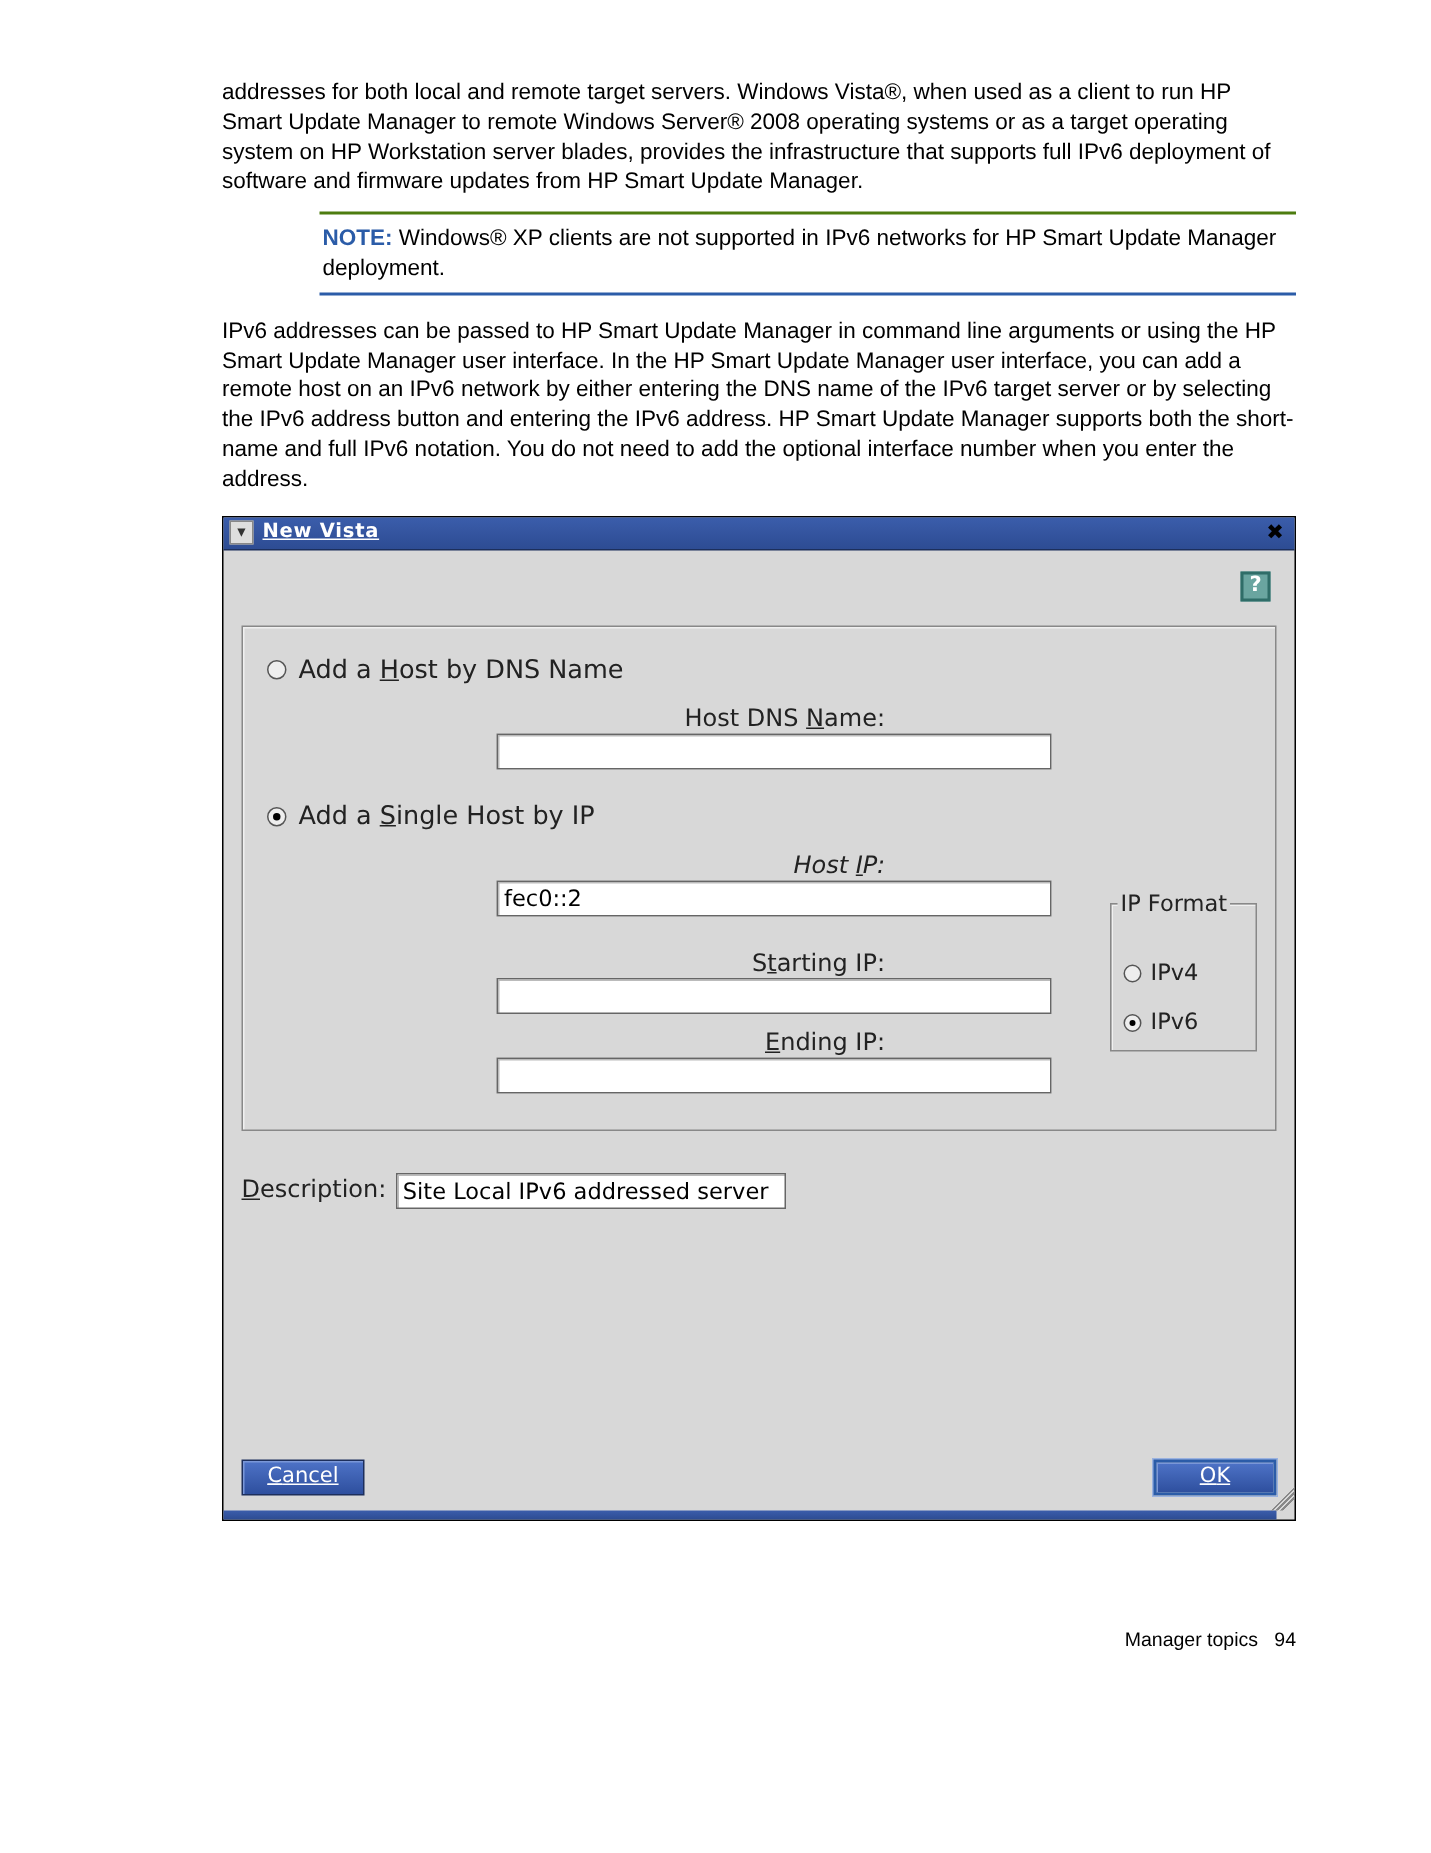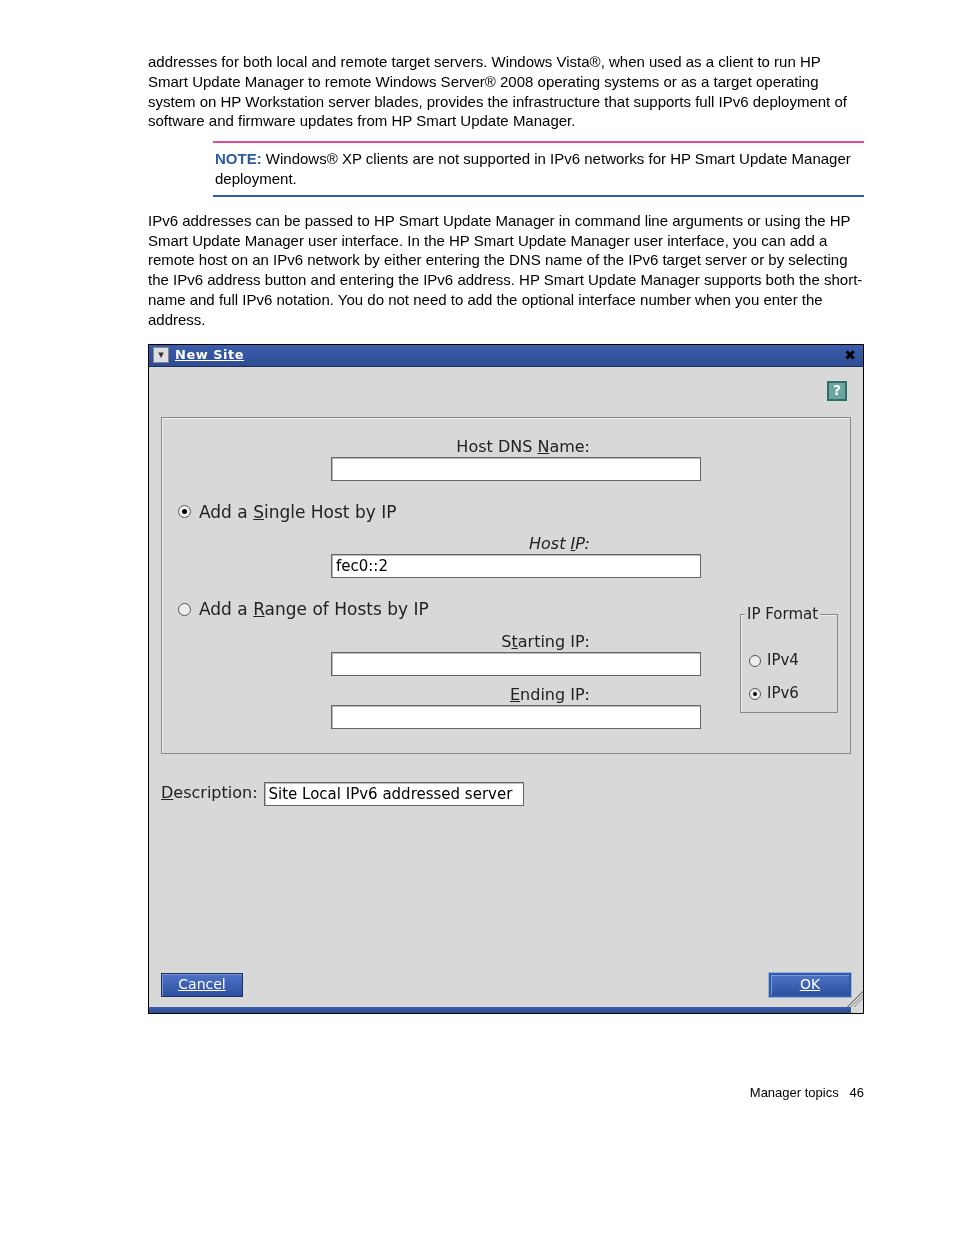--- a/index.html
+++ b/index.html
@@ -10,21 +10,21 @@
     width: 954px;
   }
   .page {
     padding: 52px 90px 40px 148px;
     color: #000;
     font-size: 15px;
     line-height: 1.32;
   }
   p { margin: 0 0 10px 0; }
   .note-box {
-    border-top: 2px solid #ec4899;
+    border-top: 2px solid #4d7c0f;
     border-bottom: 2px solid #2b5ca8;
     margin: 8px 0 14px 65px;
     padding: 6px 10px 6px 2px;
   }
   .note-label { color: #2b5ca8; font-weight: bold; }
   .dialog-wrap {
     margin: 14px 0 0 0;
     width: 716px;
   }
   .dlg {
@@ -127,21 +127,21 @@
   .txt.desc { width: 260px; }
   .desc-row {
     display: flex; 
     margin: 28px 0 16px 0;
     font-size: 16px;
   }
   .desc-row label { margin-right: 6px; }
   .ipformat {
     position: absolute;
     right: 12px;
-    top: 196px;
+    top: 184px;
     border: 1px solid #888;
     padding: 4px 8px 8px 8px;
     font-size: 15px;
     width: 98px;
     box-shadow: inset 1px 1px 0 #f0f0f0;
   }
   .ipformat .legend {
     position: relative;
     top: -14px;
     left: -4px;
@@ -217,47 +217,47 @@
   <div class="note-box">
     <span class="note-label">NOTE:</span><span> Windows® XP clients are not supported in IPv6 networks for HP Smart Update Manager deployment.</span>
   </div>
 
   <p>IPv6 addresses can be passed to HP Smart Update Manager in command line arguments or using the HP Smart Update Manager user interface. In the HP Smart Update Manager user interface, you can add a remote host on an IPv6 network by either entering the DNS name of the IPv6 target server or by selecting the IPv6 address button and entering the IPv6 address. HP Smart Update Manager supports both the short-name and full IPv6 notation. You do not need to add the optional interface number when you enter the address.</p>
 
   <div class="dialog-wrap">
     <div class="dlg">
       <div class="dlg-titlebar">
         <span class="chev">▾</span>
-        <span class="title">New Site</span>
+        <span class="title">New Vista</span>
         <span class="close">✖</span>
       </div>
 
       <div class="dlg-body">
         <span class="help-icon">?</span>
 
         <div class="panel">
 
+          <div class="radio-row">
+            <span class="rdot"></span>
+            <span>Add a <span class="u">H</span>ost by DNS Name</span>
+          </div>
           <div class="field-row">
             <label>Host DNS <span class="u">N</span>ame:</label>
             <input class="txt" value="" style="">
           </div>
 
           <div class="radio-row selected">
             <span class="rdot"></span>
             <span>Add a <span class="u">S</span>ingle Host by IP</span>
           </div>
           <div class="field-row">
             <label class="short">Host <span class="u">I</span>P:</label>
             <input class="txt" value="fec0::2" style="">
           </div>
 
-          <div class="radio-row">
-            <span class="rdot"></span>
-            <span>Add a <span class="u">R</span>ange of Hosts by IP</span>
-          </div>
           <div class="field-row" style="margin-bottom:8px;">
             <label>S<span class="u">t</span>arting IP:</label>
             <input class="txt" value="" style="">
           </div>
           <div class="field-row" style="margin-bottom:6px;">
             <label><span class="u">E</span>nding IP:</label>
             <input class="txt" value="" style="">
           </div>
 
           <div class="ipformat">
@@ -284,16 +284,16 @@
           <div class="btn ok"><span class="u">O</span>K</div>
         </div>
 
         <div class="resize"></div>
       </div>
       <div class="bottom-scroll"></div>
     </div>
   </div>
 
   <div class="footer">
-    <span>Manager topics</span>&nbsp;&nbsp;&nbsp;<span>46</span>
+    <span>Manager topics</span>&nbsp;&nbsp;&nbsp;<span>94</span>
   </div>
 
 </div>
 
 </body></html>

